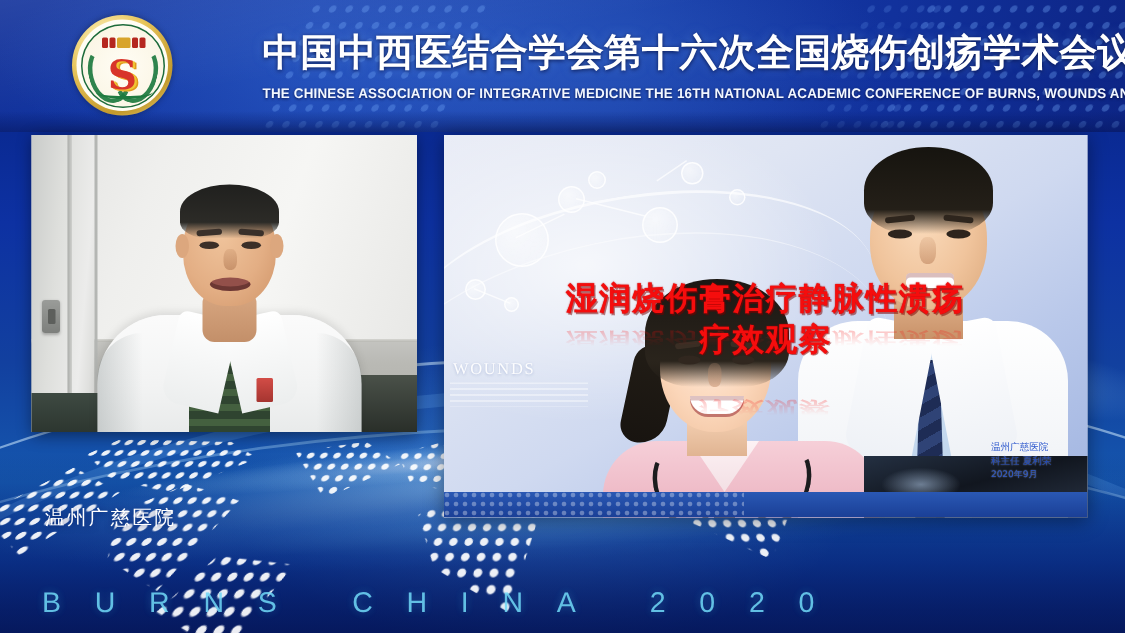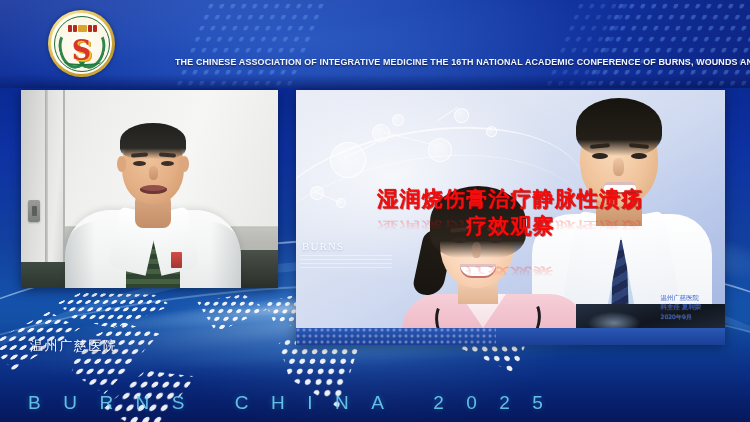--- a/index.html
+++ b/index.html
@@ -528,20 +528,21 @@
           <i></i>
           <i class="gold"></i>
           <i></i>
           <i></i>
         </div>
         <div class="sglyph">S</div>
         <div class="botarc"></div>
       </div>
     </div>
 
+    <div id="title-cn">中国中西医结合学会第十六次全国烧伤创疡学术会议</div>
     <div id="title-en">THE CHINESE ASSOCIATION OF INTEGRATIVE MEDICINE  THE 16TH NATIONAL ACADEMIC CONFERENCE OF BURNS, WOUNDS AND ULCERS</div>
   </div>
 
   <div id="body-bg">
     <div class="ribbon rb1"></div>
     <div class="ribbon rb4"></div>
     <div class="ribbon rb3"></div>
     <div class="ribbon rb2"></div>
     <div class="ribbon rb5"></div>
     <div class="arcline arc-b"></div>
@@ -557,21 +558,21 @@
       <div class="cluster" style="left:150px; top:8px;   width:70px;  height:42px; clip-path:polygon(0 20%,60% 0,100% 42%,48% 100%);"></div>
       <div class="cluster" style="left:210px; top:0px;   width:150px; height:52px; clip-path:polygon(4% 34%,38% 0,82% 12%,100% 56%,56% 100%,14% 76%);"></div>
       <div class="cluster" style="left:238px; top:40px;  width:96px;  height:72px; clip-path:polygon(30% 0,78% 14%,66% 100%,22% 70%,4% 28%);"></div>
       <div class="cluster" style="left:330px; top:6px;   width:120px; height:56px; clip-path:polygon(0 28%,44% 0,92% 26%,72% 92%,24% 80%);"></div>
       <div class="cluster" style="left:398px; top:46px;  width:70px;  height:40px; clip-path:polygon(14% 0,86% 18%,56% 100%,0 48%);"></div>
       <div class="cluster" style="left:120px; top:84px;  width:90px;  height:48px; clip-path:polygon(24% 0,72% 10%,58% 96%,10% 58%);"></div>
       <div class="cluster" style="left:-10px; top:28px;  width:70px;  height:56px; clip-path:polygon(40% 0,100% 32%,66% 100%,4% 58%);"></div>
     </div>
   </div>
 
-  <div id="wordmark">BURNS CHINA 2025</div>
+  <div id="wordmark">BURNS CHINA 2020</div>
 
   <div id="webcam">
     <div class="wc-wall"></div>
     <div class="wc-dado-line"></div>
     <div class="wc-dado"></div>
     <div class="wc-door"></div>
     <div class="wc-door-jamb"></div>
     <div class="wc-lock"></div>
     <div class="wc-chairL"></div>
     <div class="wc-chairR"></div>
@@ -609,21 +610,21 @@
     <div class="sl-bubble" style="left:190px;top:36px;  width:9px; height:9px;"></div>
 
     <div class="sl-mol" style="left:48px; top:68px;  width:36px; transform:rotate(-26deg);"></div>
     <div class="sl-mol" style="left:88px; top:42px;  width:48px; transform:rotate(14deg);"></div>
     <div class="sl-mol" style="left:20px; top:102px; width:26px; transform:rotate(22deg);"></div>
     <div class="sl-mol" style="left:142px;top:30px;  width:24px; transform:rotate(-34deg);"></div>
 
     <div class="sl-swoosh"></div>
     <div class="sl-swoosh2"></div>
 
-    <div class="sl-today">BURNS</div>
+    <div class="sl-today">WOUNDS</div>
     <div class="sl-microtext"></div>
 
     <div class="p-male">
       <div class="pm-coat"></div>
       <div class="pm-shirt"></div>
       <div class="pm-tie"></div>
       <div class="pm-lapL"></div>
       <div class="pm-lapR"></div>
       <div class="pm-neck"></div>
       <div class="pm-head"></div>

